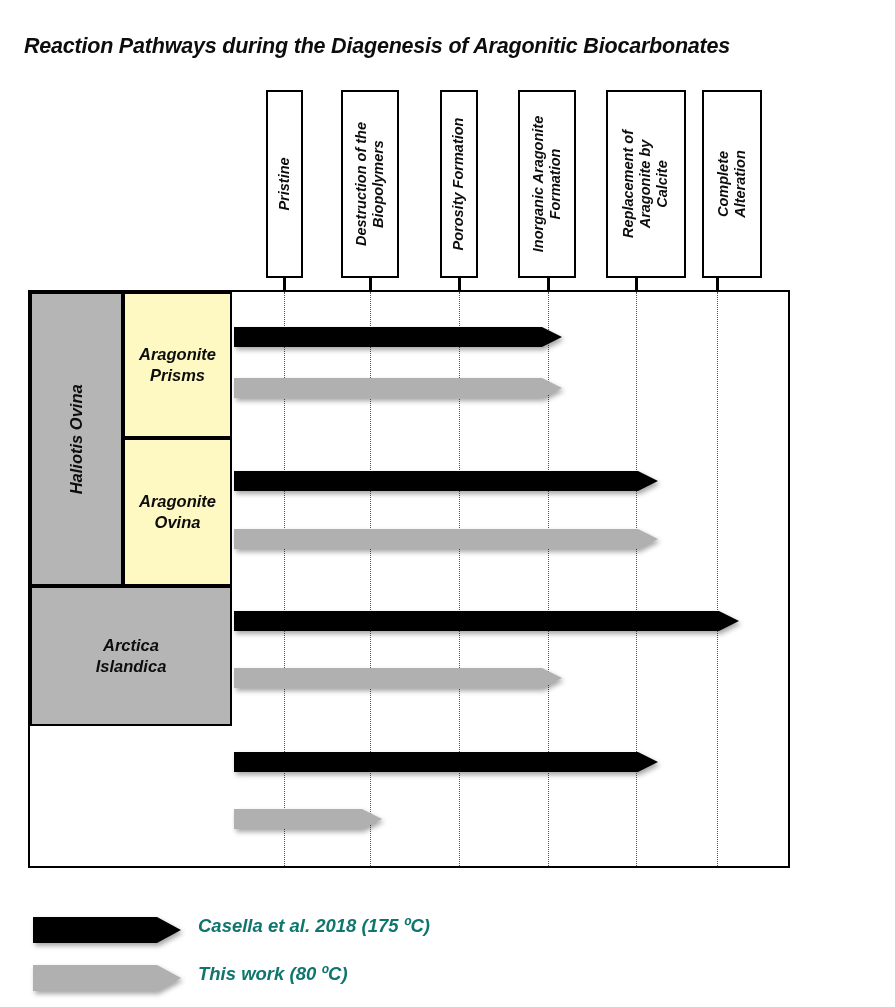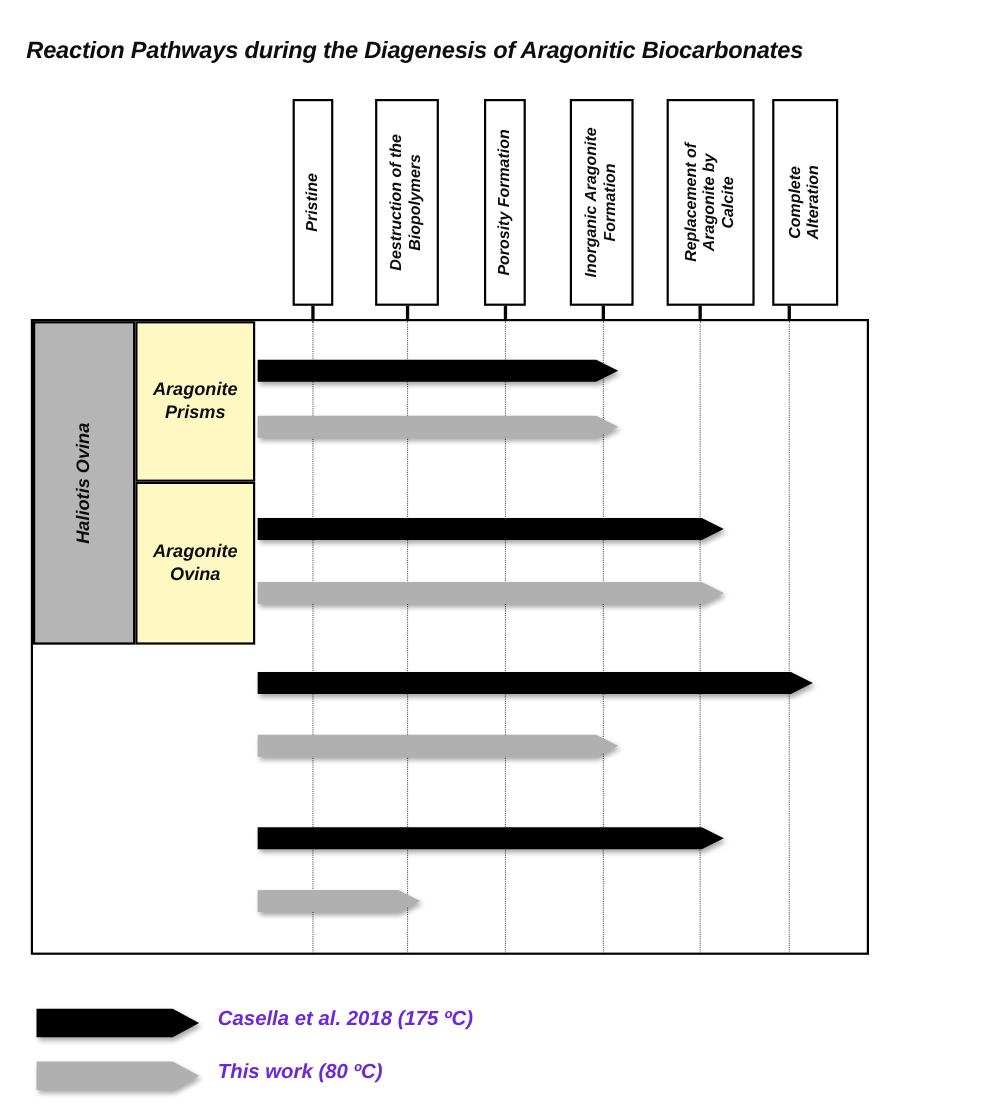--- a/index.html
+++ b/index.html
@@ -115,21 +115,21 @@
   #legend{position:absolute;left:0;top:900px;width:895px;height:107px;}
   .legend-row{position:absolute;left:33px;height:42px;}
   .legend-arrow{
     position:absolute;left:0;top:0;width:148px;height:28px;
     filter:drop-shadow(2px 3px 2.5px rgba(0,0,0,0.35));
   }
   .legend-arrow svg{display:block;width:100%;height:100%;}
   .legend-label{
     position:absolute;left:165px;top:-1px;
     font-size:18.5px;font-weight:bold;font-style:italic;
-    white-space:nowrap;color:#6d28d9;
+    white-space:nowrap;color:#0f766e;
   }
 </style>
 </head>
 <body>
 
 <div id="title">Reaction Pathways during the Diagenesis of Aragonitic Biocarbonates</div>
 
 <div id="headerboxes">
 
   <div class="hbox" style="left:266px;top:90px;width:37px;height:188px;">
@@ -193,20 +193,26 @@
     </div>
   </div>
 
   <div class="sub-cell" style="left:93px;top:146px;width:109px;height:148px;">
     <div class="cell-label">
       <span>Aragonite</span><br>
       <span>Ovina</span>
     </div>
   </div>
 
+  <div class="genus-cell" style="left:0;top:294px;width:202px;height:140px;">
+    <div class="cell-label">
+      <span>Arctica</span><br>
+      <span>Islandica</span>
+    </div>
+  </div>
 
 
   <div id="plot">
 
     <div class="gridline" style="left:52px;"></div>
     <div class="gridline" style="left:138px;"></div>
     <div class="gridline" style="left:227px;"></div>
     <div class="gridline" style="left:316px;"></div>
     <div class="gridline" style="left:404px;"></div>
     <div class="gridline" style="left:485px;"></div>

